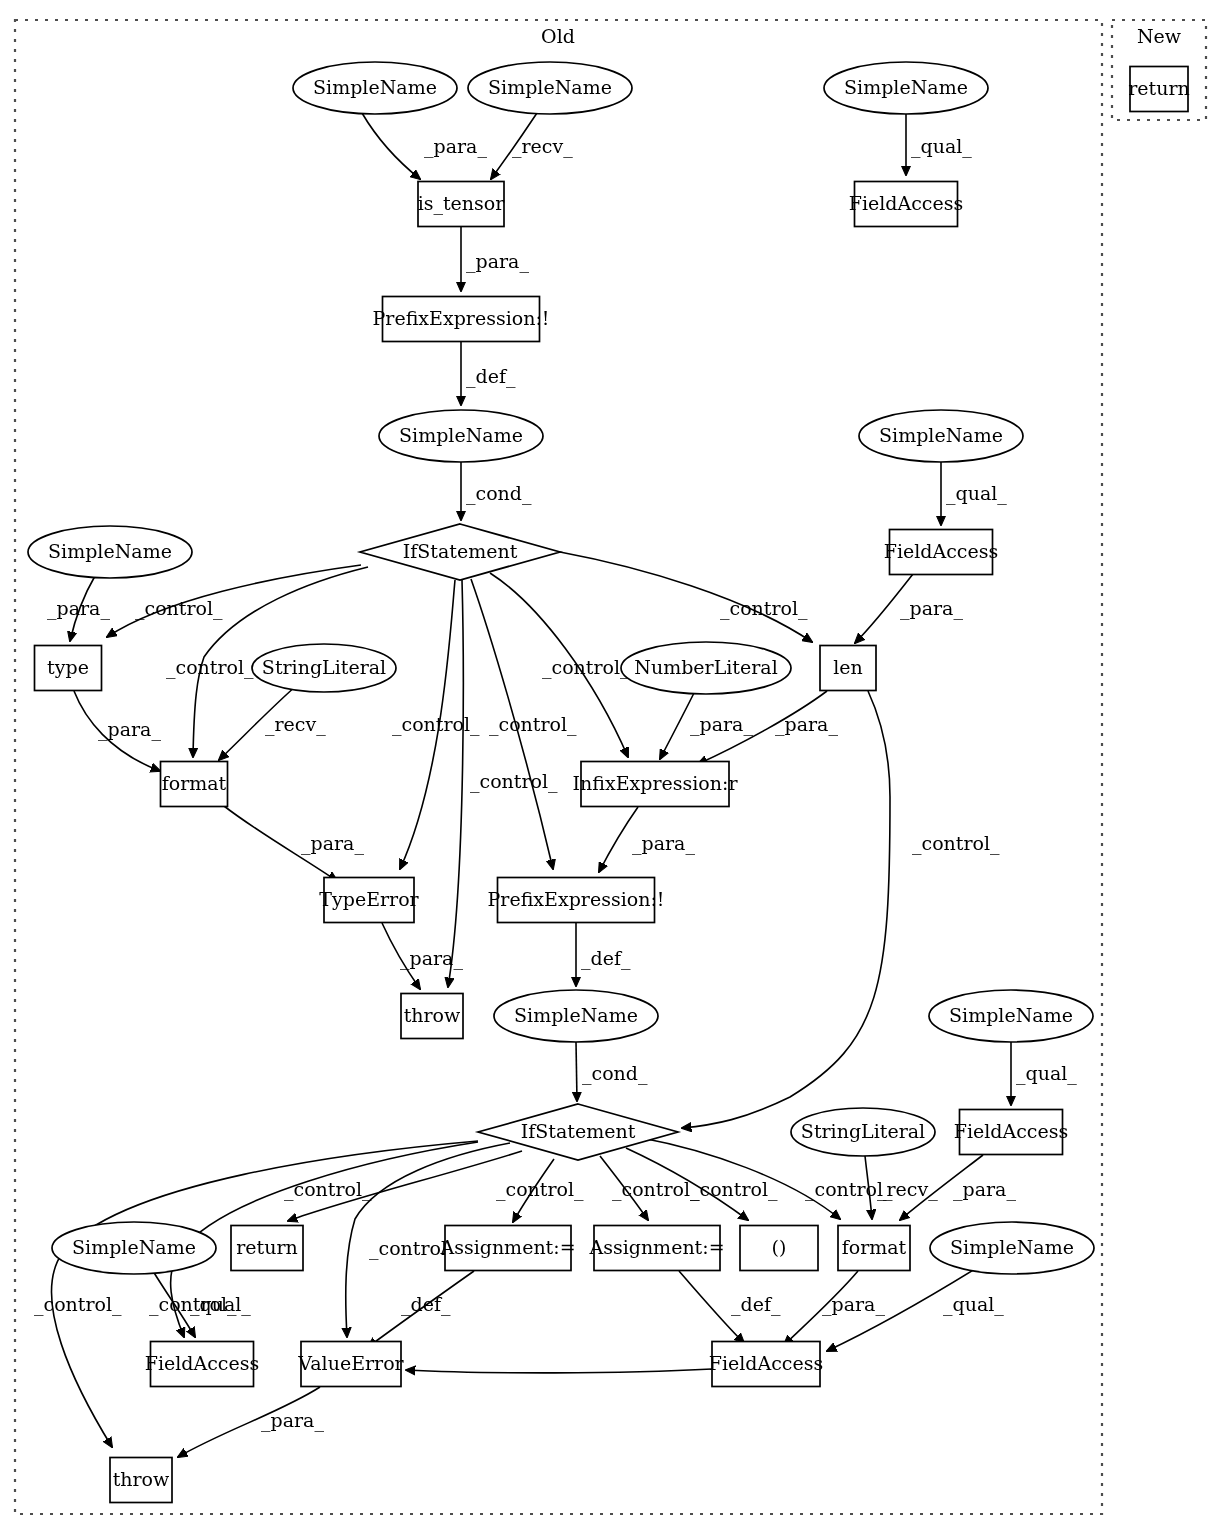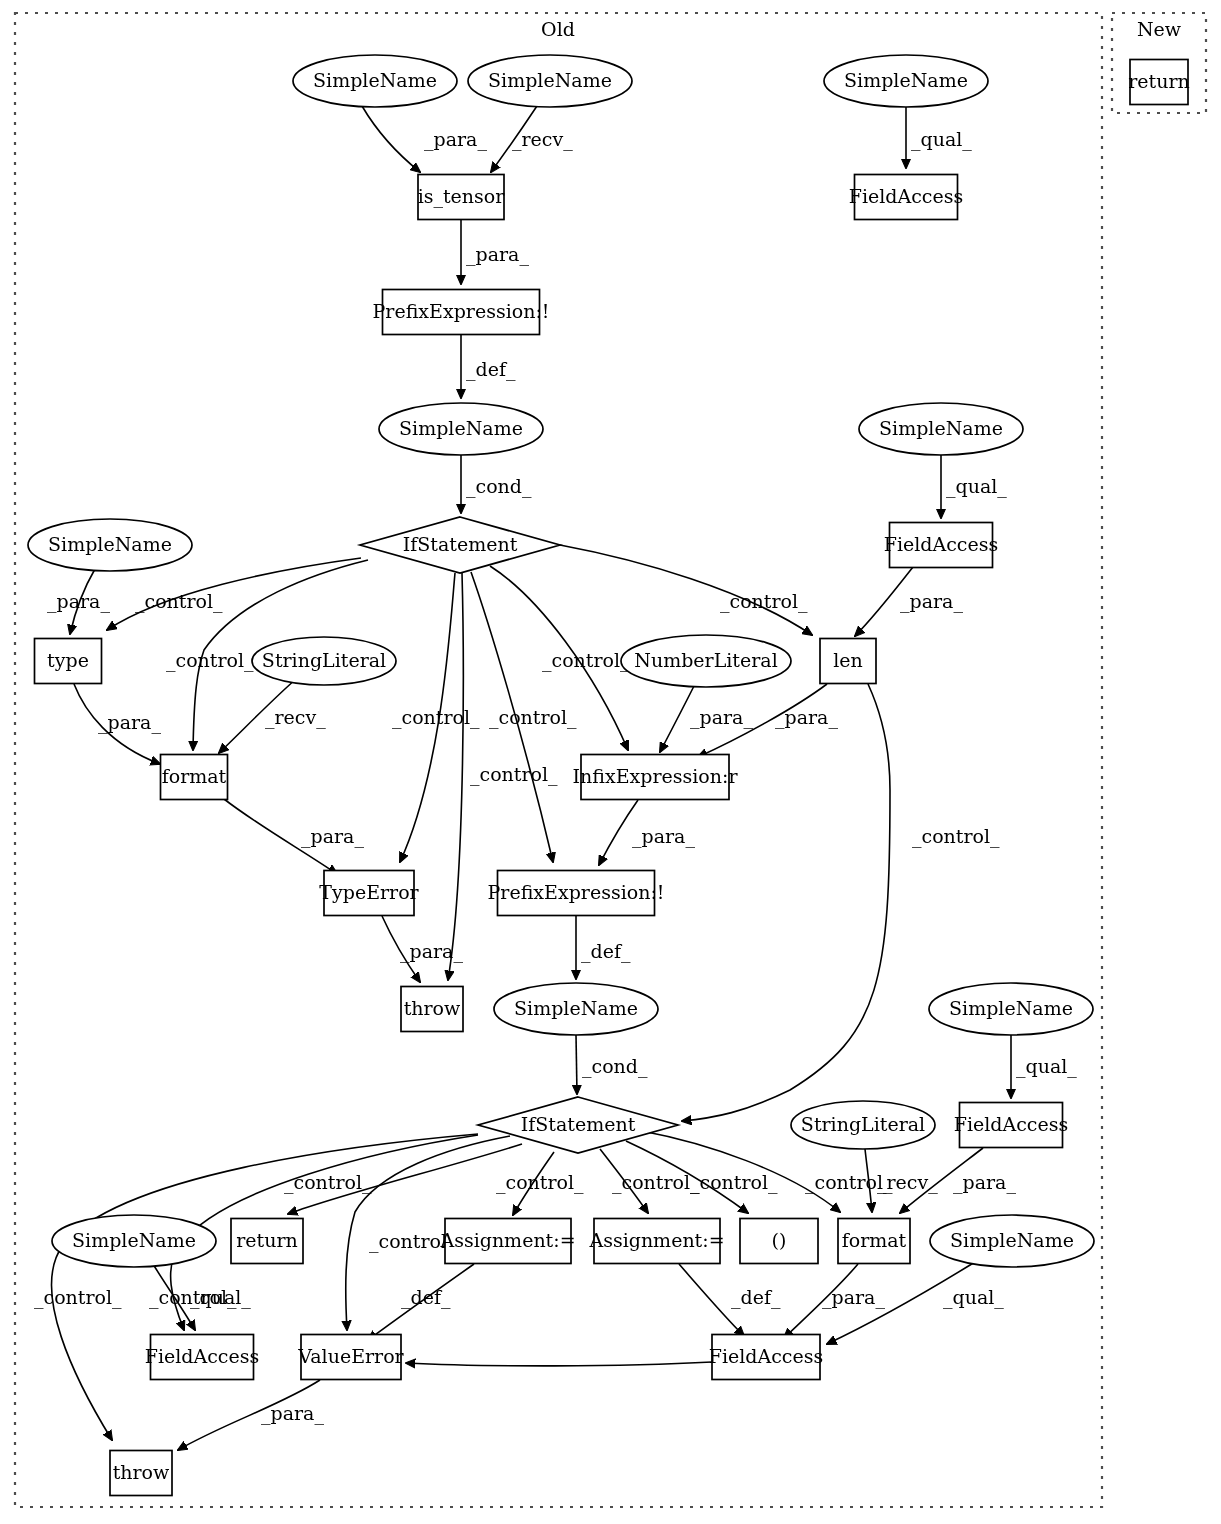--- a/index.html
+++ b/index.html
@@ -11,20 +11,21 @@
   body {
     width: 1221px;
     height: 1524px;
     font-family: "DejaVu Serif", "Liberation Serif", serif;
     overflow: hidden;
   }
   #graph-root {
     position: relative;
     width: 1221px;
     height: 1187px;
+    margin-top: 7px;
   }
   svg#graph-svg {
     display: block;
     width: 1221px;
     height: 1524px;
   }
   .cluster-box {
     fill: none;
     stroke: #4d4d4d;
     stroke-width: 2.2;

